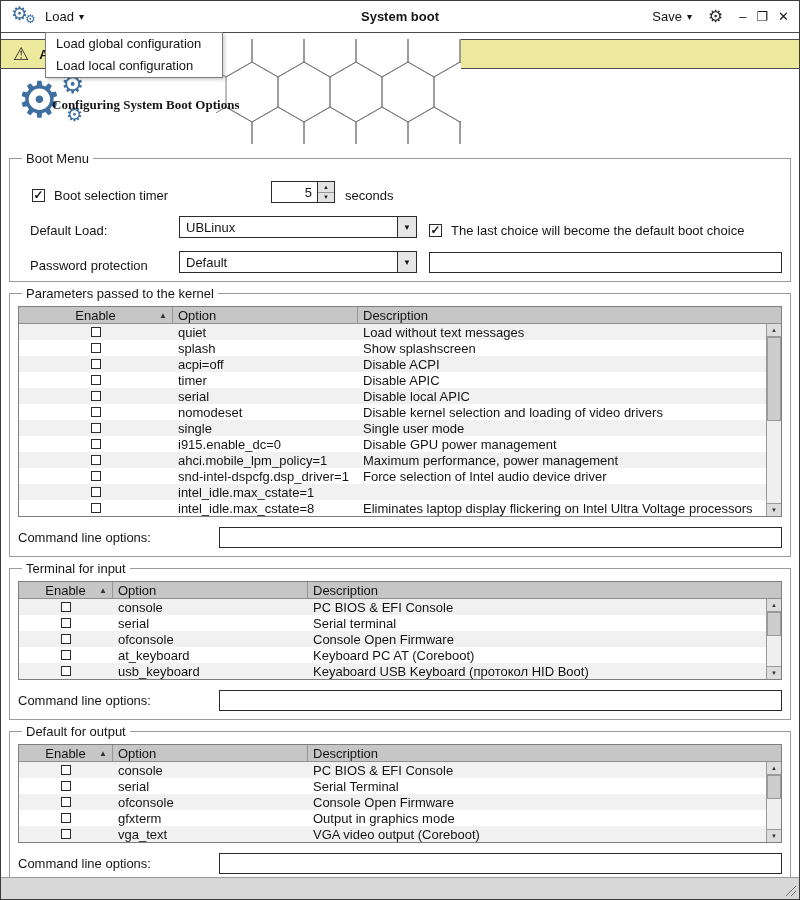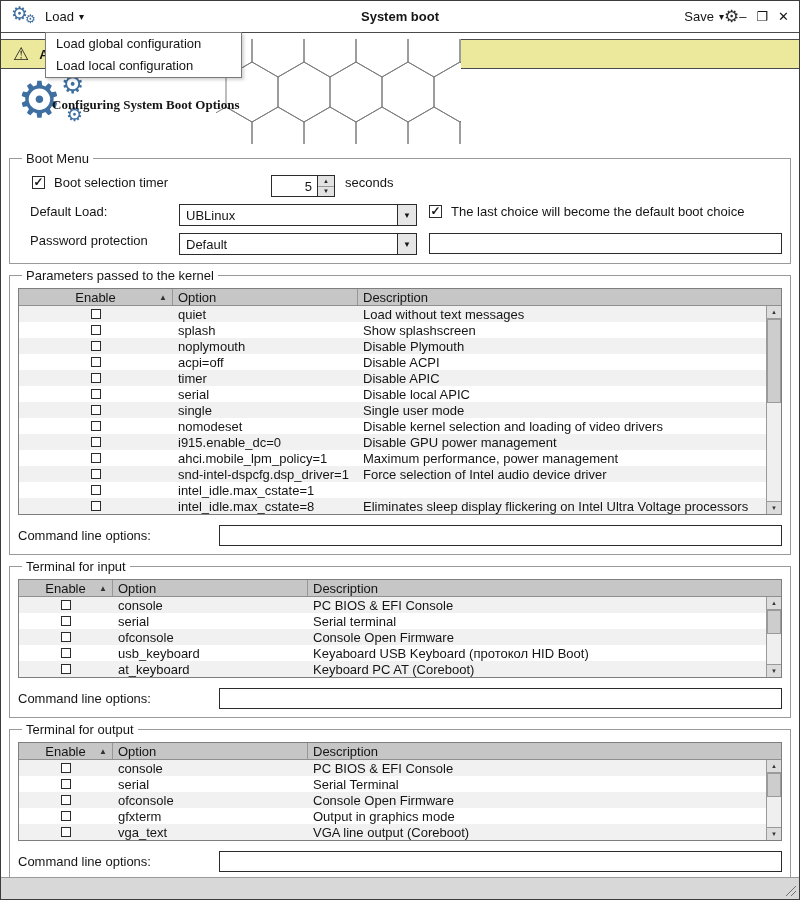--- a/index.html
+++ b/index.html
@@ -10,53 +10,53 @@
 
   
   .titlebar { height:32px; border-bottom:1px solid #4a4a4a; display:flex; align-items:center;
               padding:0 10px; position:relative; background:#fff; }
   .appicon { position:relative; width:28px; height:24px; color:#3f6fa0; flex:none; }
   .ag1 { font-size:19px; position:absolute; left:0; top:-1px; line-height:1; }
   .ag2 { font-size:12px; position:absolute; left:14px; top:8px; line-height:1; }
   .menu-btn { display:inline-flex; align-items:center; gap:5px; margin-left:6px; cursor:default; }
   .caret { font-size:10px; }
   .tb-title { position:absolute; left:0; right:0; text-align:center; font-weight:bold; pointer-events:none; }
-  .tb-right { margin-left:auto; display:flex; align-items:center; position:relative; z-index:2; }
+  .tb-right { margin-left:auto; display:flex; align-items:center; gap:16px; position:relative; z-index:2; }
   .gear { font-size:17px; color:#2e2e2e; line-height:1; }
   .winbtns { display:flex; gap:10px; align-items:center; }
   .wb { font-size:13px; line-height:1; }
 
   
   .banner { height:30px; margin-top:6px; background:#ece89c; border-top:1px solid #4a4a4a;
             border-bottom:1px solid #4a4a4a; display:flex; align-items:center; padding:0 12px; position:relative; }
   .warn { font-size:18px; line-height:1; color:#222; }
   .banner-text { font-weight:bold; margin-left:10px; }
 
   
-  .load-menu { position:absolute; top:31px; left:44px; width:197px; background:#fff;
+  .load-menu { position:absolute; top:31px; left:44px; width:178px; background:#fff;
                border:1px solid #7a7a7a; z-index:50; box-shadow:2px 2px 3px rgba(0,0,0,0.18); }
   .mi { height:22px; line-height:22px; padding:0 10px; white-space:nowrap; }
 
   
   .hero { height:78px; position:relative; background:#fff; }
   .hexpanel { position:absolute; left:215px; top:-30px; width:245px; height:105px; background:#fff;
               z-index:2; overflow:hidden; }
   .logo { position:absolute; left:16px; top:4px; width:96px; height:68px; color:#3f6fa0; z-index:3; }
   .g1 { position:absolute; font-size:50px; left:0; top:2px; line-height:1; }
   .g2 { position:absolute; font-size:26px; left:44px; top:-2px; line-height:1; }
   .g3 { position:absolute; font-size:19px; left:49px; top:32px; line-height:1; }
   .hero-title { position:relative; z-index:5; margin-left:51px; padding-top:28px; font-weight:bold;font-family:Liberation Serif, serif; }
 
   
   fieldset.grp { border:1px solid #9a9a9a; margin:4px 8px 0; padding:2px 8px 8px; background:#fff; }
   fieldset.grp legend { padding:0 4px; margin-left:4px; }
   .mt8 { margin-top:8px; } .mt12 { margin-top:12px; } .mt20 { margin-top:20px; }
 
   
-  .bm-row { display:flex; align-items:flex-start; margin-top:7px; }
+  .bm-row { display:flex; align-items:flex-end; margin-top:13px; }
   .cbwrap { display:inline-flex; align-items:center; }
   .w253 { width:253px; padding-left:14px; }
   .w161 { width:161px; padding-left:12px; }
   .w201 { width:201px; }
   .lbl { display:inline-block; }
   .ml12 { margin-left:12px; }
   .flex1 { flex:1; }
   .unit { margin-left:10px; }
 
   .cb { width:13px; height:13px; border:1px solid #2b2b2b; background:#fff; display:inline-flex;
@@ -239,27 +239,20 @@
             <div class="cell c1">
               <span class="cb small"></span>
             </div>
             <div class="cell c2">splash</div>
             <div class="cell c3">Show splashscreen</div>
           </div>
           <div class="trow">
             <div class="cell c1">
               <span class="cb small"></span>
             </div>
-            <div class="cell c2">noplymouth</div>
-            <div class="cell c3">Disable Plymouth</div>
-          </div>
-          <div class="trow">
-            <div class="cell c1">
-              <span class="cb small"></span>
-            </div>
             <div class="cell c2">acpi=off</div>
             <div class="cell c3">Disable ACPI</div>
           </div>
           <div class="trow">
             <div class="cell c1">
               <span class="cb small"></span>
             </div>
             <div class="cell c2">timer</div>
             <div class="cell c3">Disable APIC</div>
           </div>
@@ -267,34 +260,34 @@
             <div class="cell c1">
               <span class="cb small"></span>
             </div>
             <div class="cell c2">serial</div>
             <div class="cell c3">Disable local APIC</div>
           </div>
           <div class="trow">
             <div class="cell c1">
               <span class="cb small"></span>
             </div>
+            <div class="cell c2">nomodeset</div>
+            <div class="cell c3">Disable kernel selection and loading of video drivers</div>
+          </div>
+          <div class="trow">
+            <div class="cell c1">
+              <span class="cb small"></span>
+            </div>
             <div class="cell c2">single</div>
             <div class="cell c3">Single user mode</div>
           </div>
           <div class="trow">
             <div class="cell c1">
               <span class="cb small"></span>
             </div>
-            <div class="cell c2">nomodeset</div>
-            <div class="cell c3">Disable kernel selection and loading of video drivers</div>
-          </div>
-          <div class="trow">
-            <div class="cell c1">
-              <span class="cb small"></span>
-            </div>
             <div class="cell c2">i915.enable_dc=0</div>
             <div class="cell c3">Disable GPU power management</div>
           </div>
           <div class="trow">
             <div class="cell c1">
               <span class="cb small"></span>
             </div>
             <div class="cell c2">ahci.mobile_lpm_policy=1</div>
             <div class="cell c3">Maximum performance, power management</div>
           </div>
@@ -309,21 +302,21 @@
             <div class="cell c1">
               <span class="cb small"></span>
             </div>
             <div class="cell c2">intel_idle.max_cstate=1</div>
           </div>
           <div class="trow">
             <div class="cell c1">
               <span class="cb small"></span>
             </div>
             <div class="cell c2">intel_idle.max_cstate=8</div>
-            <div class="cell c3">Eliminates sleep display flickering on Intel Ultra Voltage processors</div>
+            <div class="cell c3">Eliminates laptop display flickering on Intel Ultra Voltage processors</div>
           </div>
         </div>
       <div class="vscroll">
         <div class="sbtn">▲</div>
         <div class="strack">
           <div class="sthumb tall"></div>
         </div>
         <div class="sbtn down">▼</div>
       </div>
     </div>
@@ -360,47 +353,47 @@
             <div class="cell c1">
               <span class="cb small"></span>
             </div>
             <div class="cell c2">ofconsole</div>
             <div class="cell c3">Console Open Firmware</div>
           </div>
           <div class="trow">
             <div class="cell c1">
               <span class="cb small"></span>
             </div>
+            <div class="cell c2">at_keyboard</div>
+            <div class="cell c3">Keyboard PC AT (Coreboot)</div>
+          </div>
+          <div class="trow">
+            <div class="cell c1">
+              <span class="cb small"></span>
+            </div>
             <div class="cell c2">usb_keyboard</div>
             <div class="cell c3">Keyaboard USB Keyboard (протокол HID Boot)</div>
-          </div>
-          <div class="trow">
-            <div class="cell c1">
-              <span class="cb small"></span>
-            </div>
-            <div class="cell c2">at_keyboard</div>
-            <div class="cell c3">Keyboard PC AT (Coreboot)</div>
           </div>
         </div>
       <div class="vscroll">
         <div class="sbtn">▲</div>
         <div class="strack">
           <div class="sthumb short"></div>
         </div>
         <div class="sbtn down">▼</div>
       </div>
     </div>
     <div class="cmd">
       <span class="lbl w201">Command line options:</span>
       <input class="txt flex1" value="" style="">
     </div>
   </fieldset>
 
   <fieldset class="grp mt20">
-    <legend>Terminal for output</legend>
+    <legend>Default for output</legend>
     <div class="twrap term">
       <div class="thead-row">
           <div class="cell c1 hc">Enable<span class="sort-arrow">▲</span></div>
           <div class="cell c2 hc">Option</div>
           <div class="cell c3 hc">Description</div>
         </div>
       <div class="rows">
           <div class="trow">
             <div class="cell c1">
               <span class="cb small"></span>
@@ -427,21 +420,21 @@
               <span class="cb small"></span>
             </div>
             <div class="cell c2">gfxterm</div>
             <div class="cell c3">Output in graphics mode</div>
           </div>
           <div class="trow">
             <div class="cell c1">
               <span class="cb small"></span>
             </div>
             <div class="cell c2">vga_text</div>
-            <div class="cell c3">VGA line output (Coreboot)</div>
+            <div class="cell c3">VGA video output (Coreboot)</div>
           </div>
         </div>
       <div class="vscroll">
         <div class="sbtn">▲</div>
         <div class="strack">
           <div class="sthumb short"></div>
         </div>
         <div class="sbtn down">▼</div>
       </div>
     </div>

